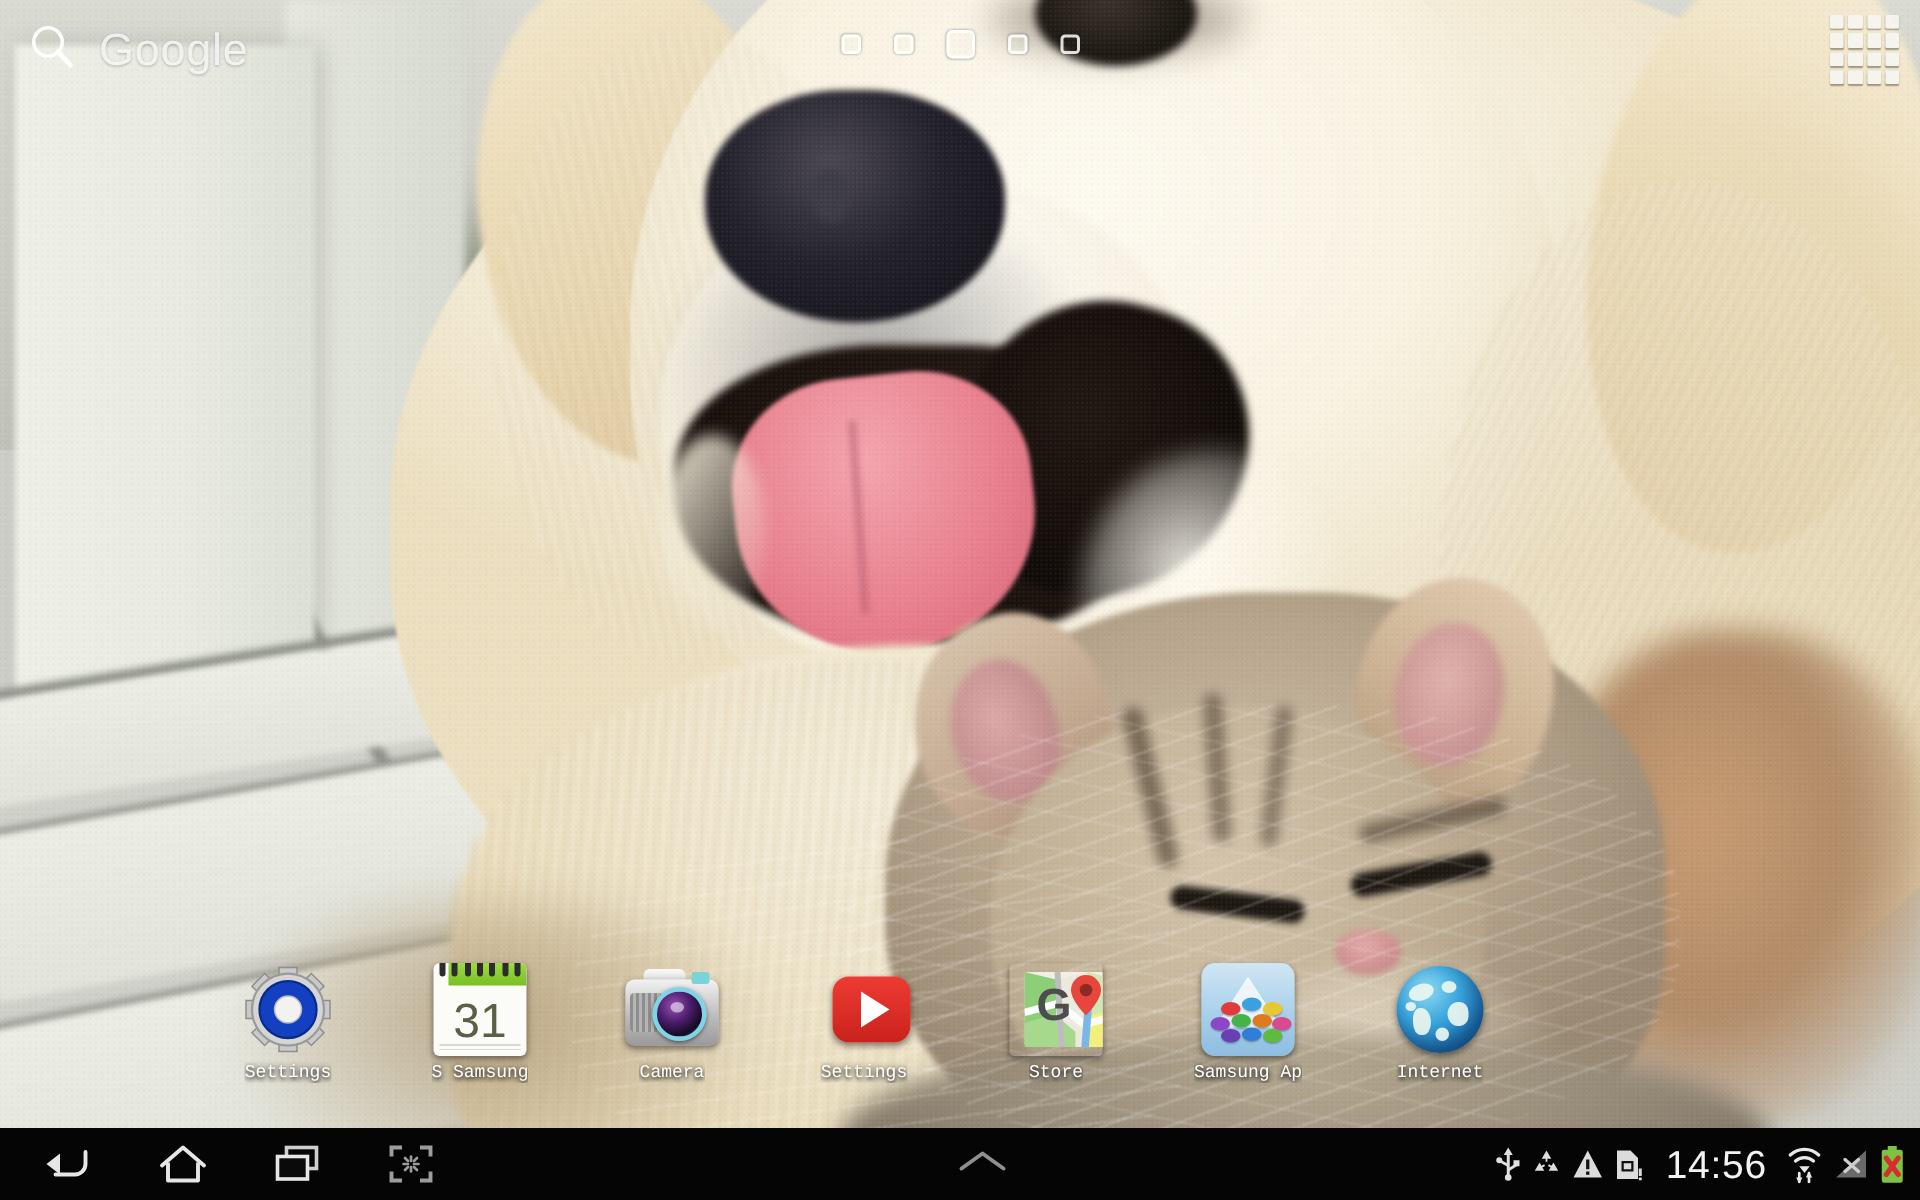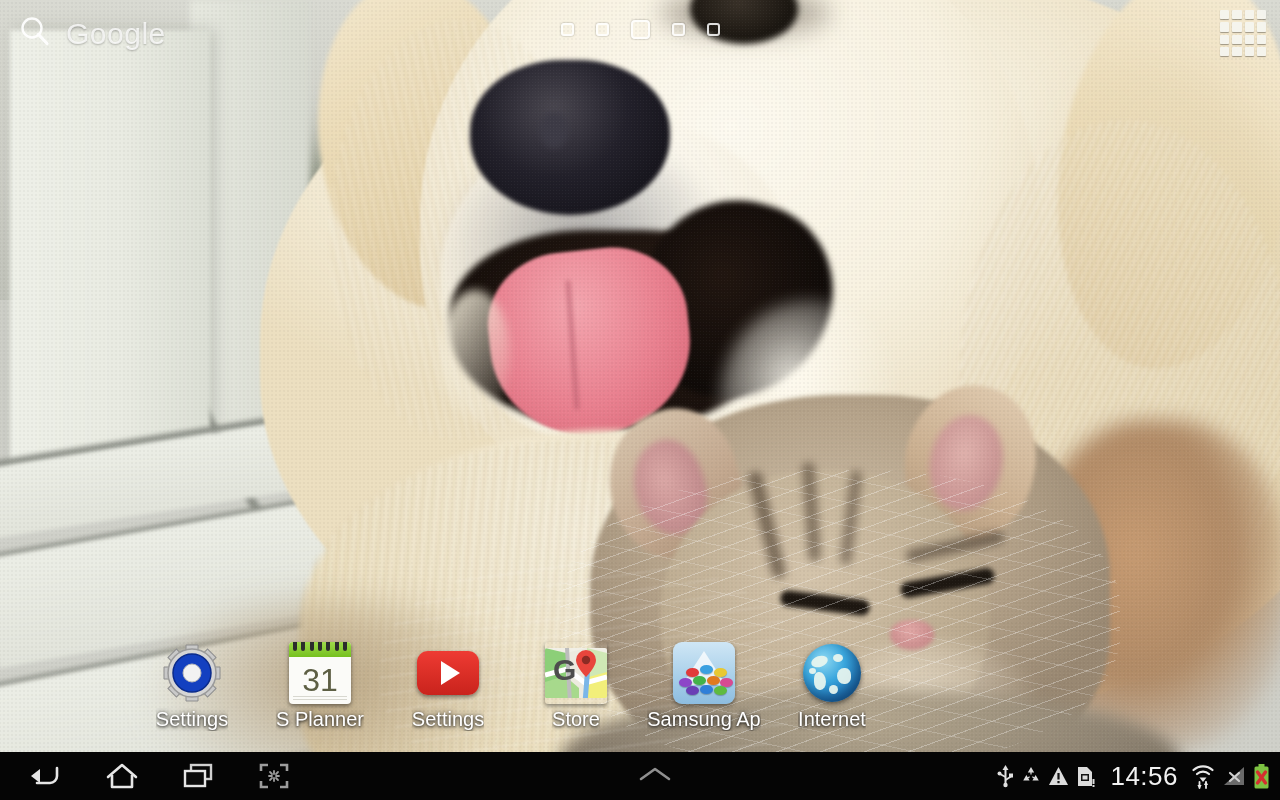--- a/index.html
+++ b/index.html
@@ -199,24 +199,24 @@
   #apps-button { position:absolute; right:14px; top:10px; width:46px; height:46px;
     display:grid; grid-template-columns:repeat(4,1fr); grid-template-rows:repeat(4,1fr); gap:3px; }
   #apps-button i { display:block; background:rgba(245,245,240,.92); border-radius:1px;
     box-shadow:0 1px 1px rgba(0,0,0,.35); }
 
   
   #app-row { position:absolute; left:0; right:0; bottom:48px; height:110px;
     display:flex; align-items:flex-start; }
   .app { width:128px; display:flex; flex-direction:column; align-items:center; gap:4px;
          cursor:pointer; }
-  .app .ico { width:62px; height:62px; position:relative; }
-  .app .lbl { font-size:20px; color:#fff; white-space:nowrap; overflow:hidden;
+  .app .ico { width:62px; height:62px; position:relative;padding-left:10px; }
+  .app .lbl { font-size:12px; color:#fff; white-space:nowrap; overflow:hidden;
     max-width:122px; text-overflow:clip;
-    text-shadow:0 1px 3px rgba(0,0,0,.85), 0 0 6px rgba(0,0,0,.55); }
+    text-shadow:0 1px 3px rgba(0,0,0,.85), 0 0 6px rgba(0,0,0,.55);font-family:Liberation Mono, monospace; }
 
   
   .ic-settings .gear { position:absolute; inset:0; }
   
   .ic-planner { background:#fbfbf8; border-radius:4px;
     box-shadow:0 2px 4px rgba(0,0,0,.45); overflow:hidden; }
   .ic-planner .top { height:15px; background:linear-gradient(180deg,#9ed94a,#76c11f); }
   .ic-planner .rings { position:absolute; top:-3px; left:4px; right:4px; height:12px;
     display:flex; justify-content:space-between; }
   .ic-planner .rings i { width:4px; height:12px; background:#2c2c2c; border-radius:2px; }
@@ -422,23 +422,33 @@
             <i></i>
             <i></i>
             <i></i>
             <i></i>
             <i></i>
             <i></i>
           </div>
         <div class="day">31</div>
         <div class="lines"></div>
       </div>
-      <div class="lbl">S Planner</div>
-    </div>
-
+      <div class="lbl">S Samsung</div>
+    </div>
+
+    <div class="app">
+      <div class="ico ic-camera">
+        <div class="hump"></div>
+        <div class="body"></div>
+        <div class="grip"></div>
+        <div class="flash"></div>
+        <div class="lens"></div>
+      </div>
+      <div class="lbl">Camera</div>
+    </div>
 
     <div class="app">
       <div class="ico" style="display:flex;justify-content:center">
         <div class="ic-youtube">
             <i></i>
           </div>
       </div>
       <div class="lbl">Settings</div>
     </div>
 

